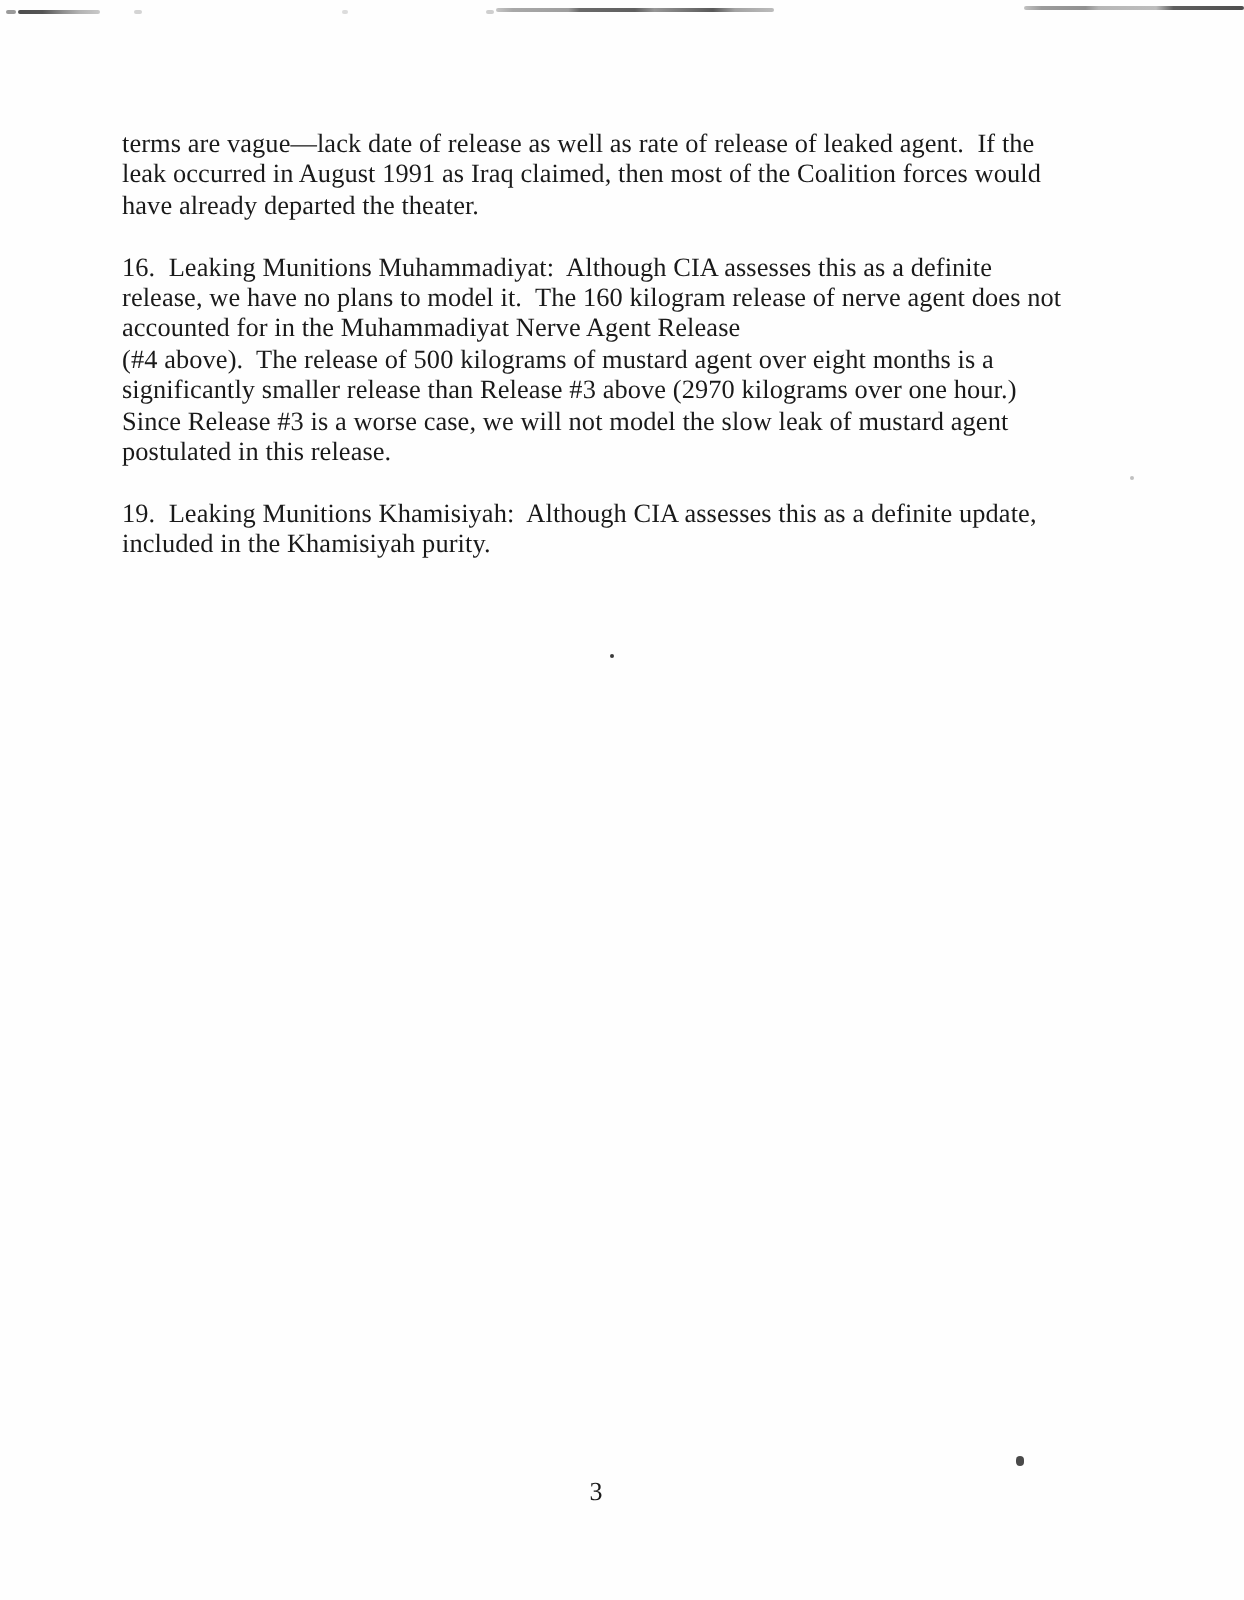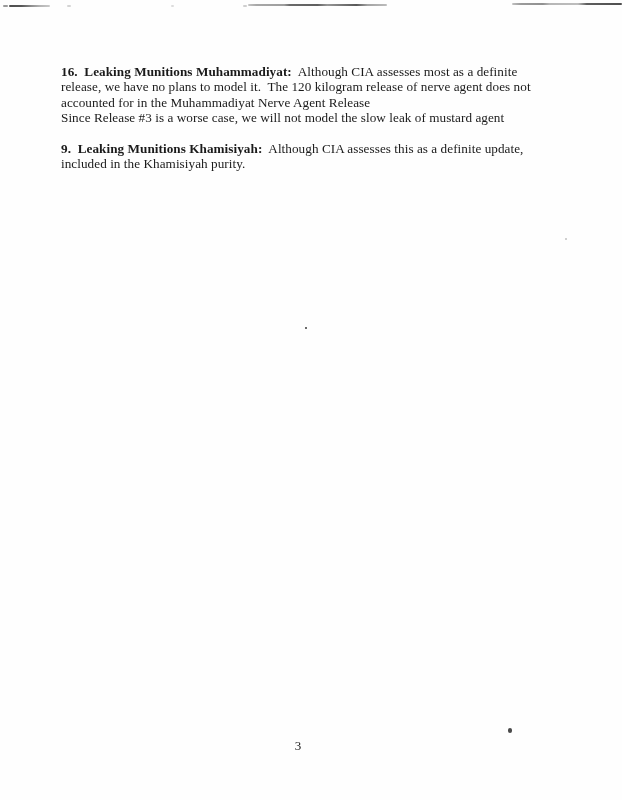--- a/index.html
+++ b/index.html
@@ -23,21 +23,21 @@
     width: 500px;
   }
   .para { margin: 0; padding: 0; }
   .para + .para { margin-top: 15.4px; }
   .line {
     white-space: pre;
     font-size: 13.2px;
     line-height: 15.4px;
     letter-spacing: 0.05px;
   }
-  .heading { font-weight: bold; }
+  .heading { font-weight: normal; }
   .page-number {
     position: absolute;
     left: 290px;
     top: 738px;
     width: 16px;
     text-align: center;
     font-size: 13px;
     line-height: 15px;
   }
   
@@ -85,30 +85,38 @@
   <div class="streak streak-left-dots"></div>
   <div class="streak streak-left"></div>
   <div class="streak streak-left-tick"></div>
   <div class="streak streak-left-tick2"></div>
   <div class="streak streak-mid-ticks"></div>
   <div class="streak streak-mid"></div>
   <div class="streak streak-right"></div>
 
   <div class="text-body">
 
-
     <div class="para">
-      <div class="line"><span class="heading">16.  Leaking Munitions Muhammadiyat:</span><span>  Although CIA assesses most as a definite</span></div>
-      <div class="line">release, we have no plans to model it.  The 120 kilogram release of nerve agent does not</div>
-      <div class="line">accounted for in the Muhammadiyat Nerve Agent Release</div>
-      <div class="line">Since Release #3 is a worse case, we will not model the slow leak of mustard agent</div>
+      <div class="line">terms are vague—lack date of release as well as rate of release of leaked agent.  If the</div>
+      <div class="line">leak occurred in August 1991 as Iraq claimed, then most of the Coalition forces would</div>
+      <div class="line">have already departed the theater.</div>
     </div>
 
     <div class="para">
-      <div class="line"><span class="heading">9.  Leaking Munitions Khamisiyah:</span><span>  Although CIA assesses this as a definite update,</span></div>
+      <div class="line"><span class="heading">16.  Leaking Munitions Muhammadiyat:</span><span>  Although CIA assesses this as a definite</span></div>
+      <div class="line">release, we have no plans to model it.  The 160 kilogram release of nerve agent does not</div>
+      <div class="line">accounted for in the Muhammadiyat Nerve Agent Release</div>
+      <div class="line">(#4 above).  The release of 500 kilograms of mustard agent over eight months is a</div>
+      <div class="line">significantly smaller release than Release #3 above (2970 kilograms over one hour.)</div>
+      <div class="line">Since Release #3 is a worse case, we will not model the slow leak of mustard agent</div>
+      <div class="line">postulated in this release.</div>
+    </div>
+
+    <div class="para">
+      <div class="line"><span class="heading">19.  Leaking Munitions Khamisiyah:</span><span>  Although CIA assesses this as a definite update,</span></div>
       <div class="line">included in the Khamisiyah purity.</div>
     </div>
 
   </div>
 
   <div class="dot dot-under-para17"></div>
   <div class="dot dot-faint-right"></div>
   <div class="dot dot-bottom-right"></div>
 
   <div class="page-number">3</div>

